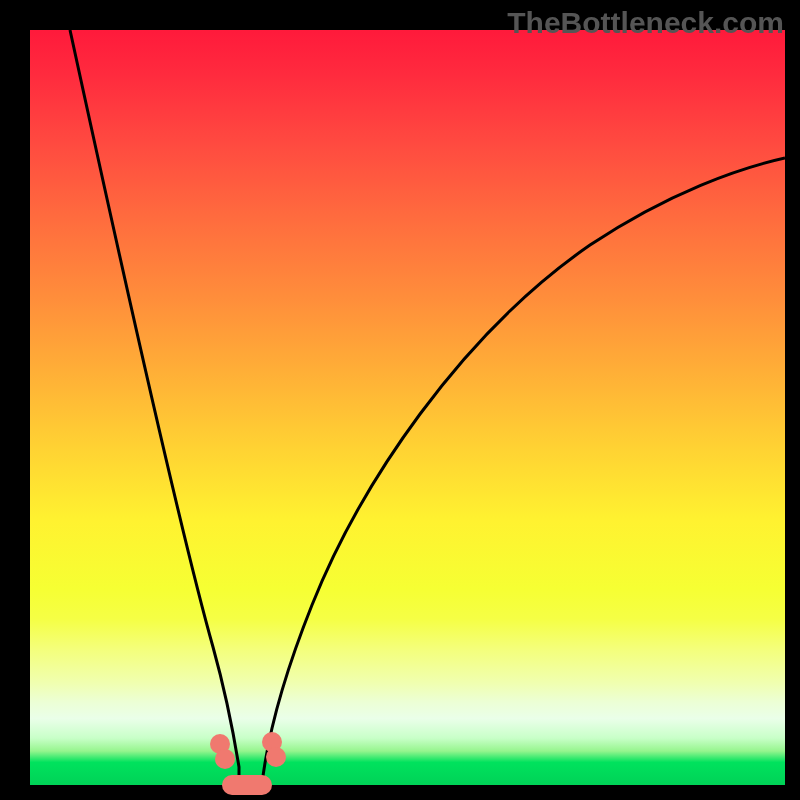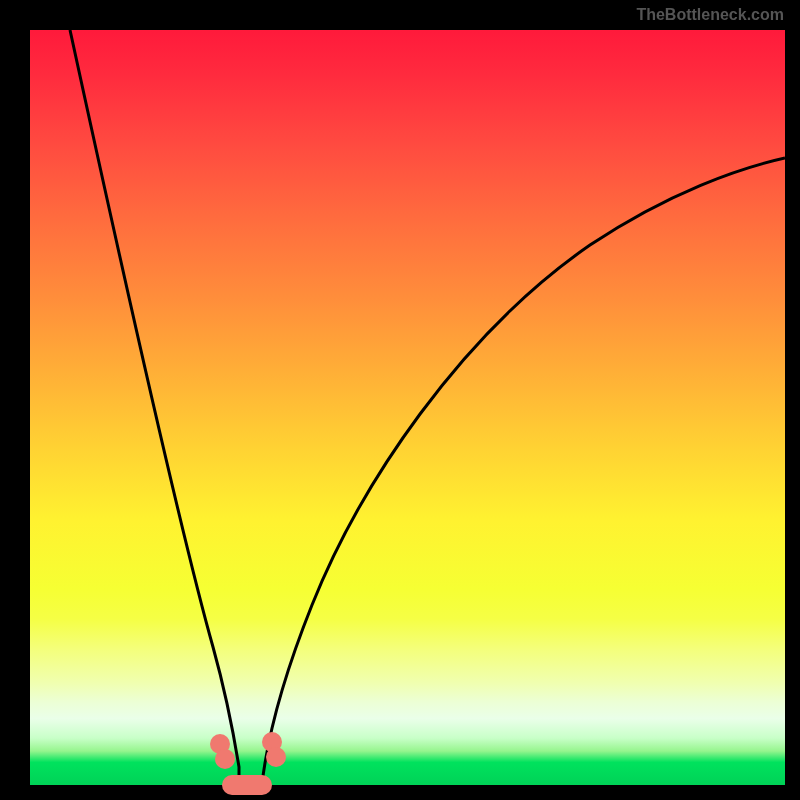--- a/index.html
+++ b/index.html
@@ -9,21 +9,21 @@
     background: #000;
     position: relative;
     overflow: hidden;
     font-family: Arial, Helvetica, sans-serif;
   }
   .watermark {
     position: absolute;
     top: 6px;
     right: 16px;
     color: #555;
-    font-size: 16px;
+    font-size: 30px;
     font-weight: 600;
     z-index: 10;
   }
   .plot {
     position: absolute;
     left: 30px;
     top: 30px;
     width: 755px;
     height: 755px;
     background: linear-gradient(to bottom,

